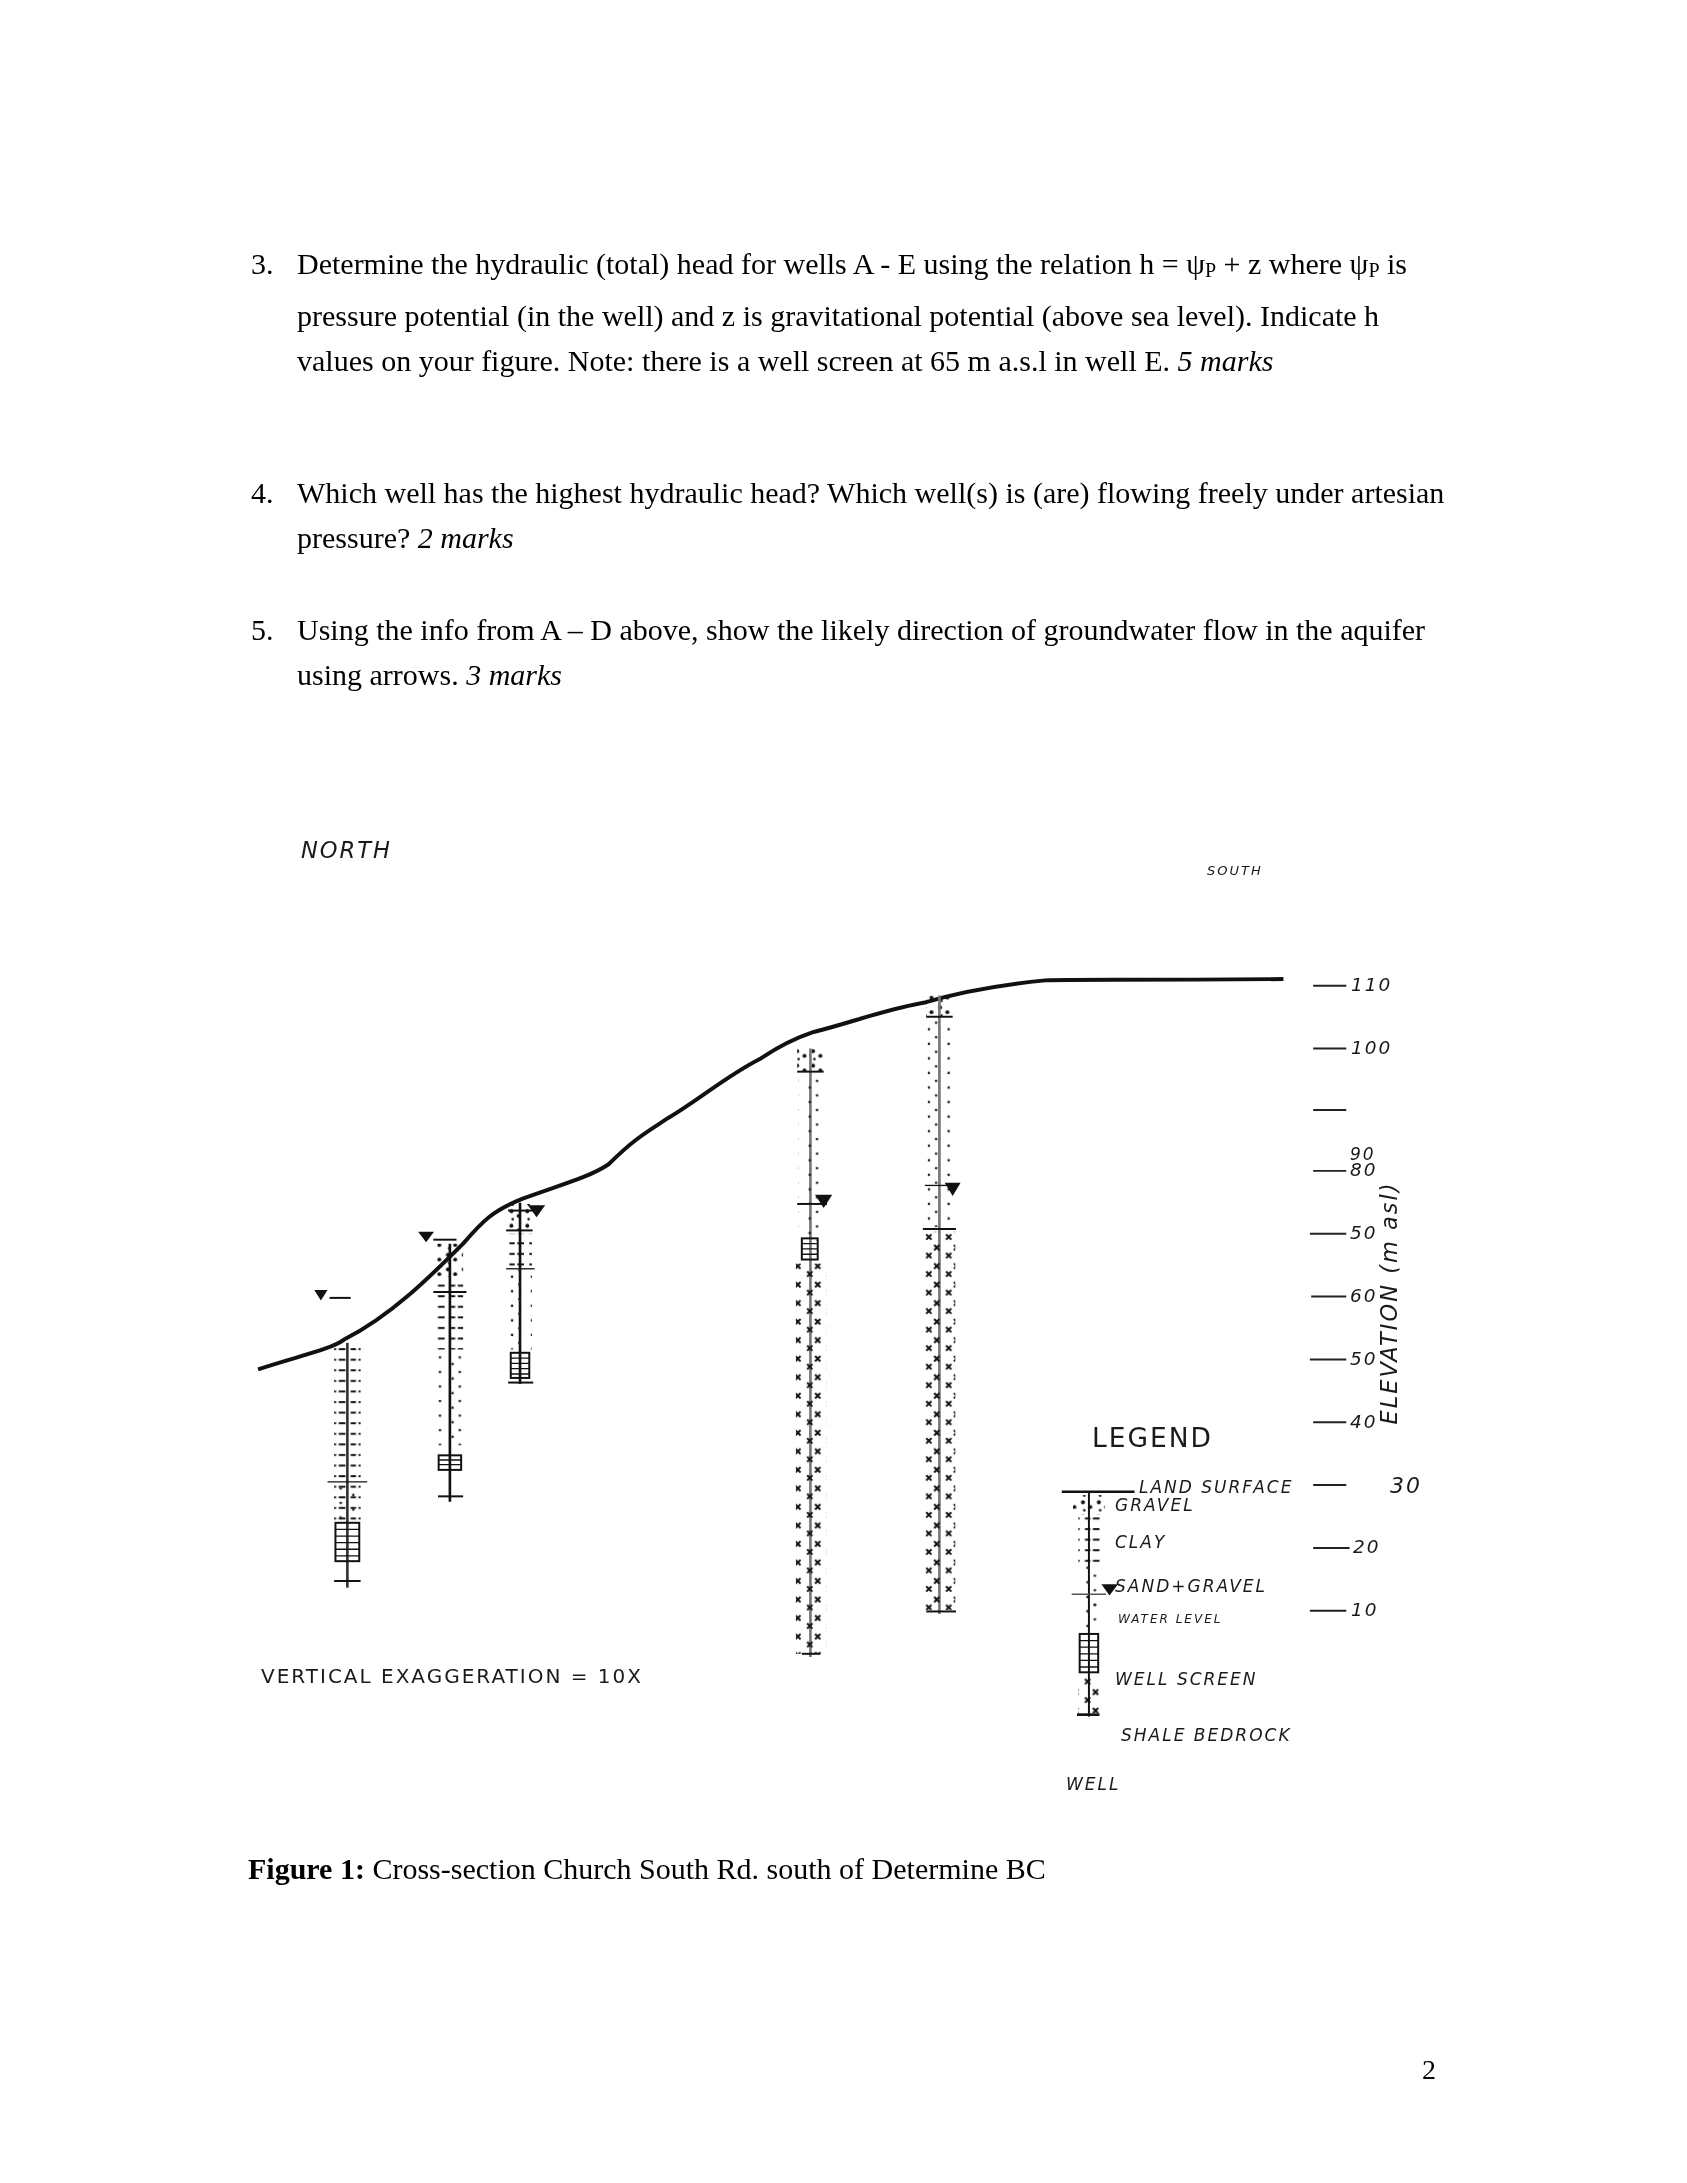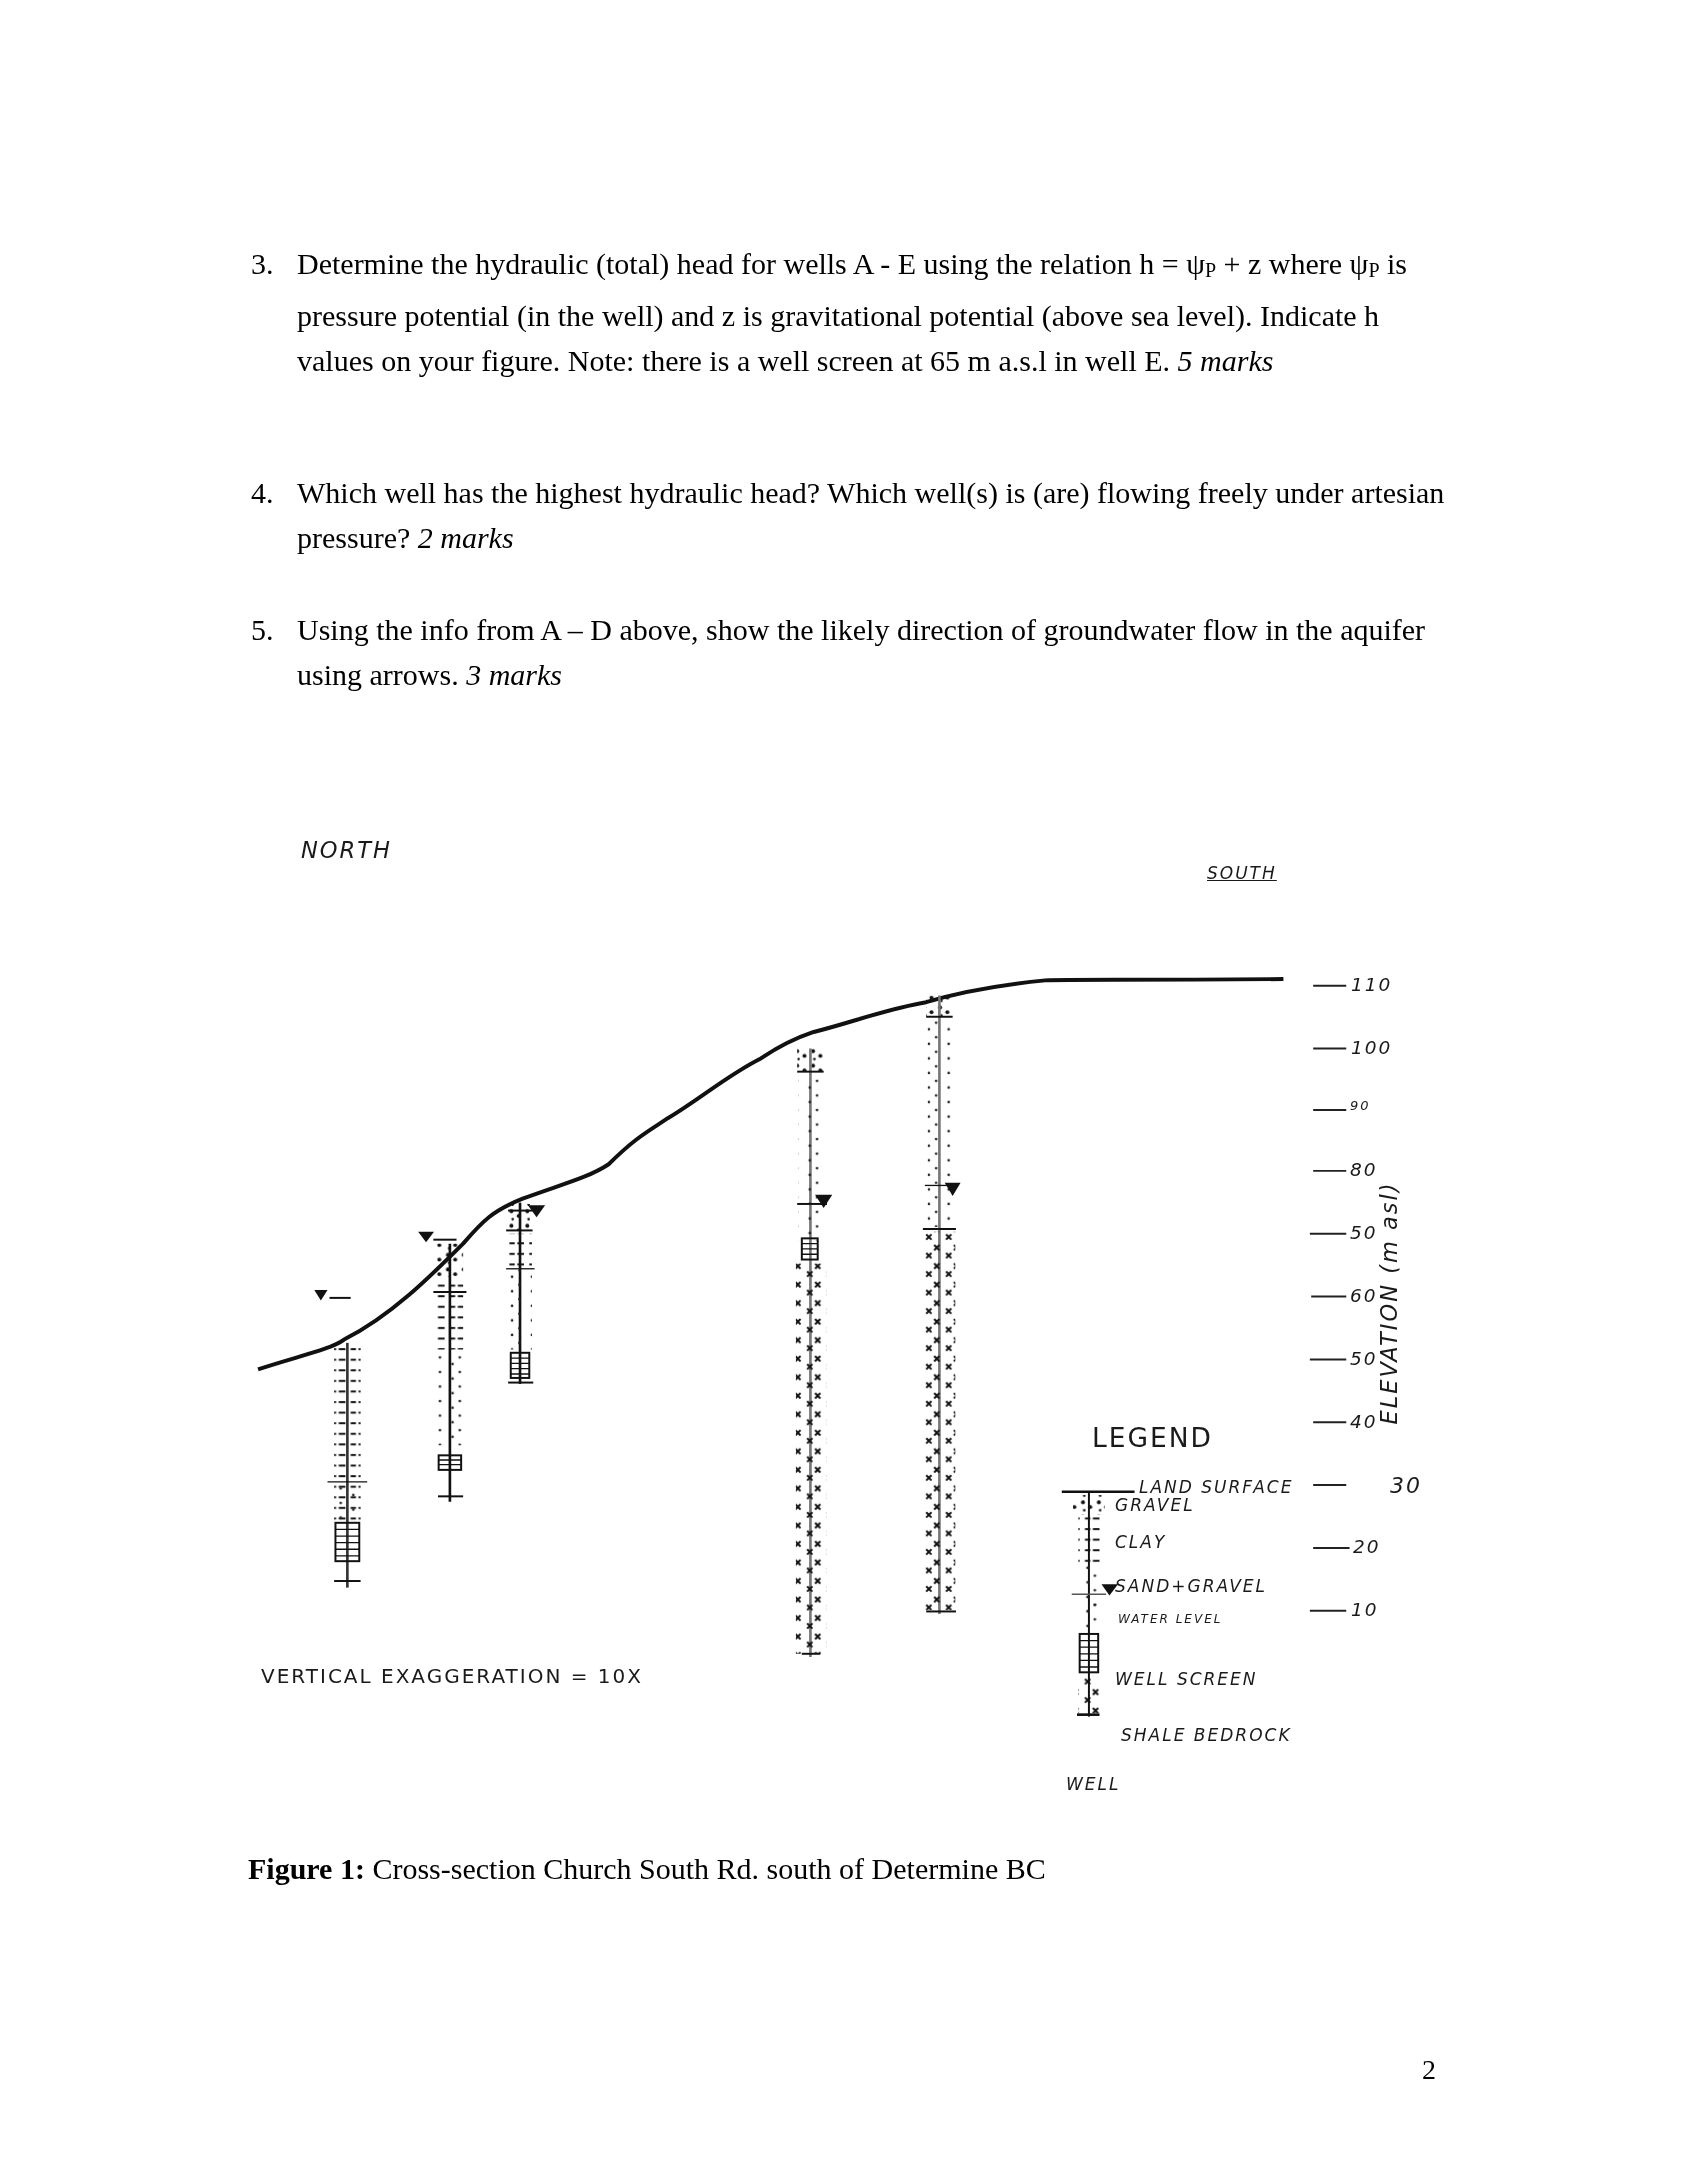--- a/index.html
+++ b/index.html
@@ -147,25 +147,25 @@
     <polygon points="1665,2395 1690,2395 1677,2412" fill="#111"></polygon>
     <rect x="1630" y="2415" width="36" height="50" fill="url(#pat-sand)"></rect>
     <rect x="1632" y="2470" width="28" height="58" fill="none" stroke="#111" stroke-width="3"></rect>
     <path d="M1632 2480 h28 M1632 2490 h28 M1632 2500 h28 M1632 2510 h28 M1632 2520 h28" stroke="#111" stroke-width="2"></path>
     <rect x="1630" y="2535" width="36" height="55" fill="url(#pat-shale)"></rect>
     <line x1="1628" y1="2592" x2="1662" y2="2592" stroke="#111" stroke-width="4"></line>
   </g>
 </svg>
 
 <div class="hand" style="left:301px; top:837px; font-size:22.5px;">NORTH</div>
-<div class="hand" style="left:1207px; top:863px; font-size:17px;text-decoration:underline;">SOUTH</div>
+<div class="hand" style="left:1207px; top:863px; font-size:13px;">SOUTH</div>
 
 <div class="hand" style="left:1351px; top:974px; font-size:18.5px;">110</div>
 <div class="hand" style="left:1351px; top:1037px; font-size:18.5px;">100</div>
-<div class="hand" style="left:1350px; top:1098px; font-size:13px;">90</div>
+<div class="hand" style="left:1350px; top:1144px; font-size:17px;">90</div>
 <div class="hand" style="left:1350px; top:1159px; font-size:18.5px;">80</div>
 <div class="hand" style="left:1350px; top:1222px; font-size:18.5px;">50</div>
 <div class="hand" style="left:1350px; top:1285px; font-size:18.5px;">60</div>
 <div class="hand" style="left:1350px; top:1348px; font-size:18.5px;">50</div>
 <div class="hand" style="left:1350px; top:1411px; font-size:18.5px;">40</div>
 <div class="hand" style="left:1390px; top:1473px; font-size:22px;">30</div>
 <div class="hand" style="left:1353px; top:1536px; font-size:18.5px;">20</div>
 <div class="hand" style="left:1351px; top:1599px; font-size:18.5px;">10</div>
 
 <div class="hand" style="left:1204px; top:1290px; font-size:22.5px; transform: rotate(-90deg); transform-origin: center; width:370px; text-align:center;">ELEVATION (m asl)</div>

